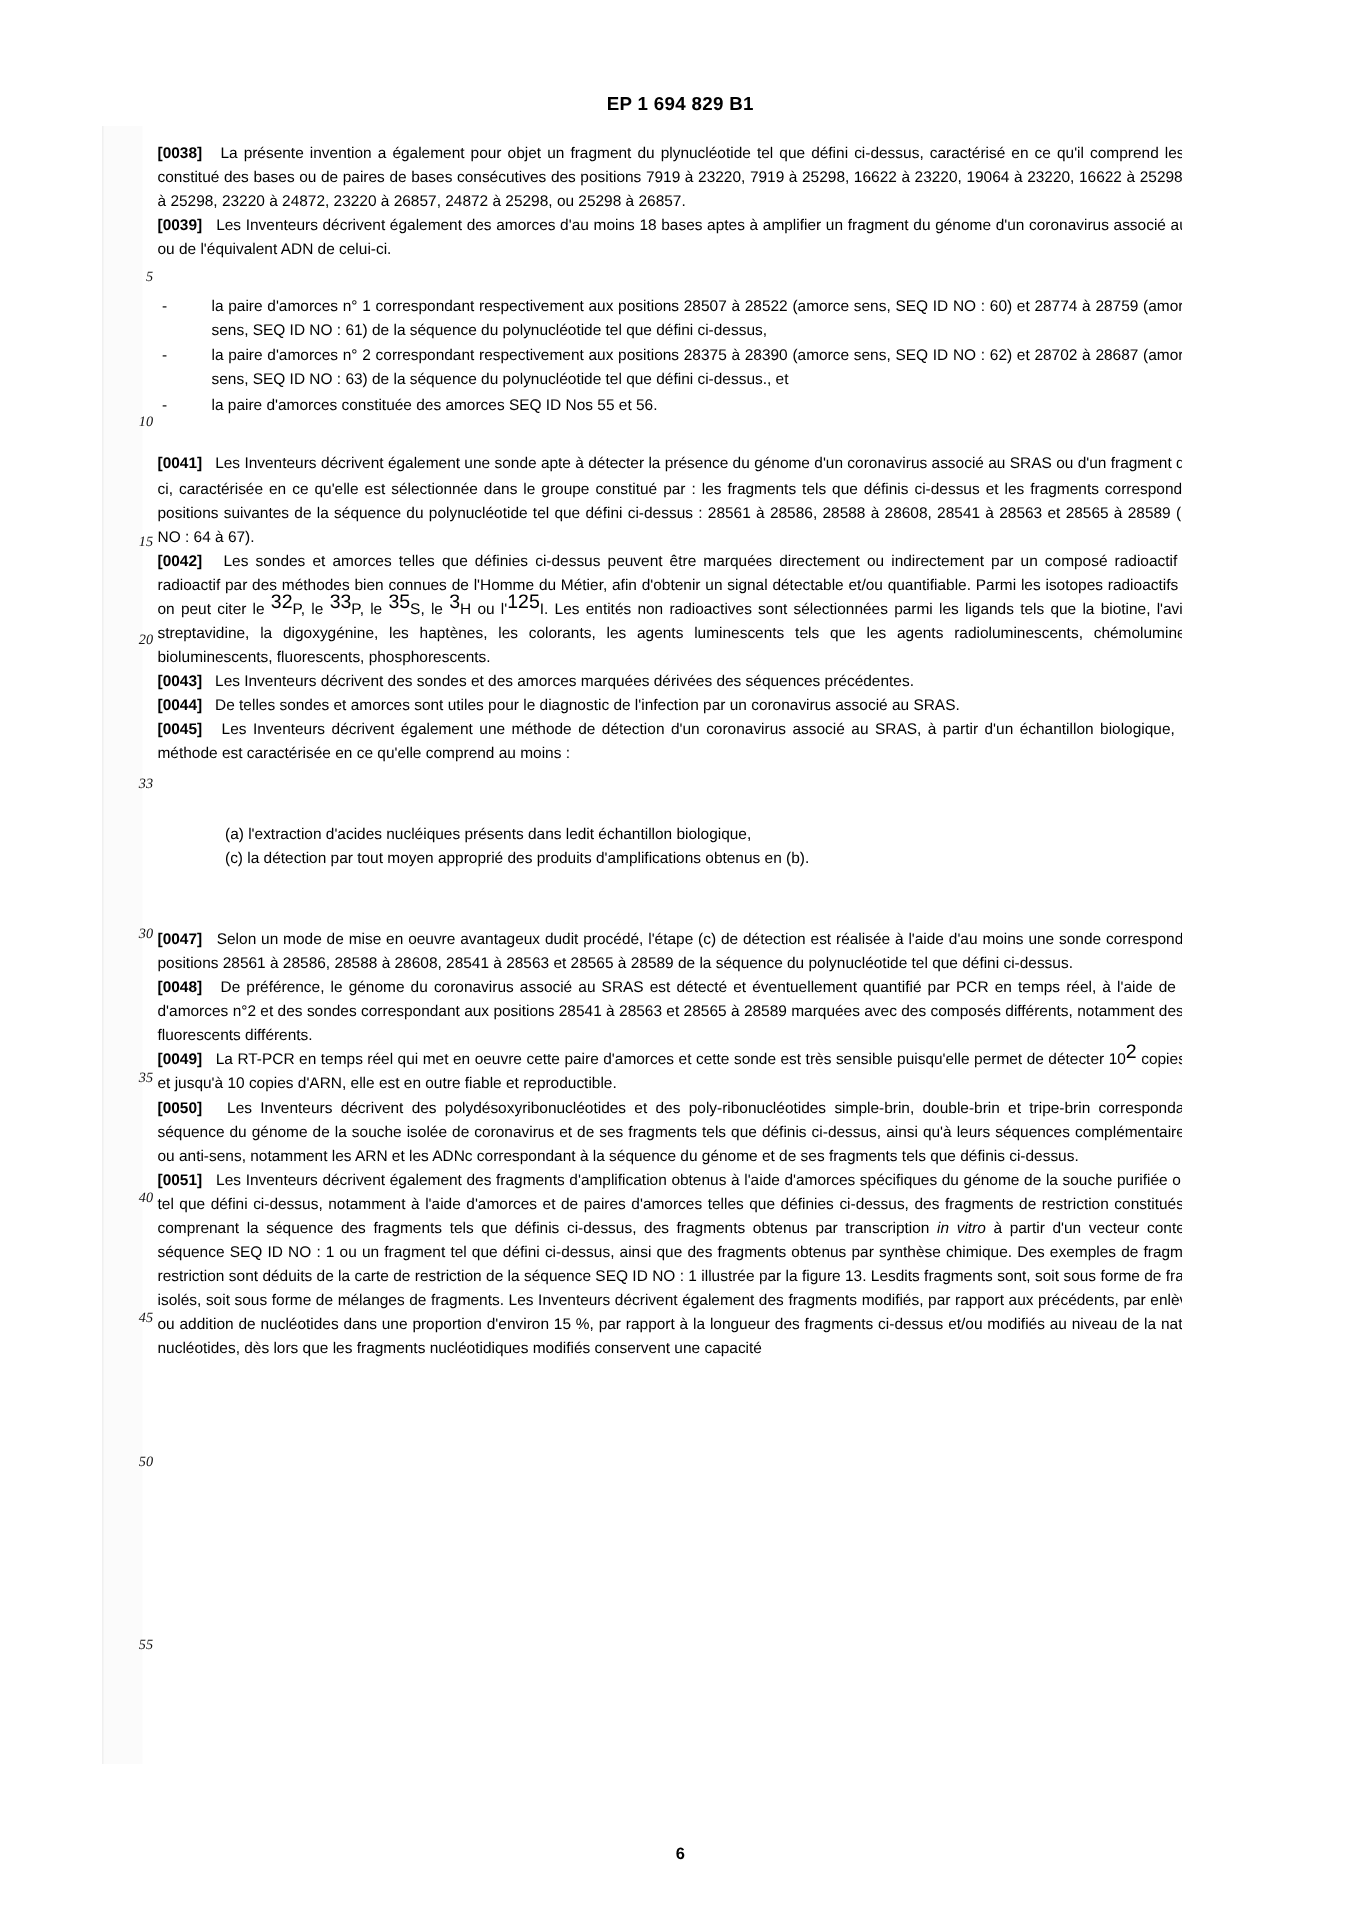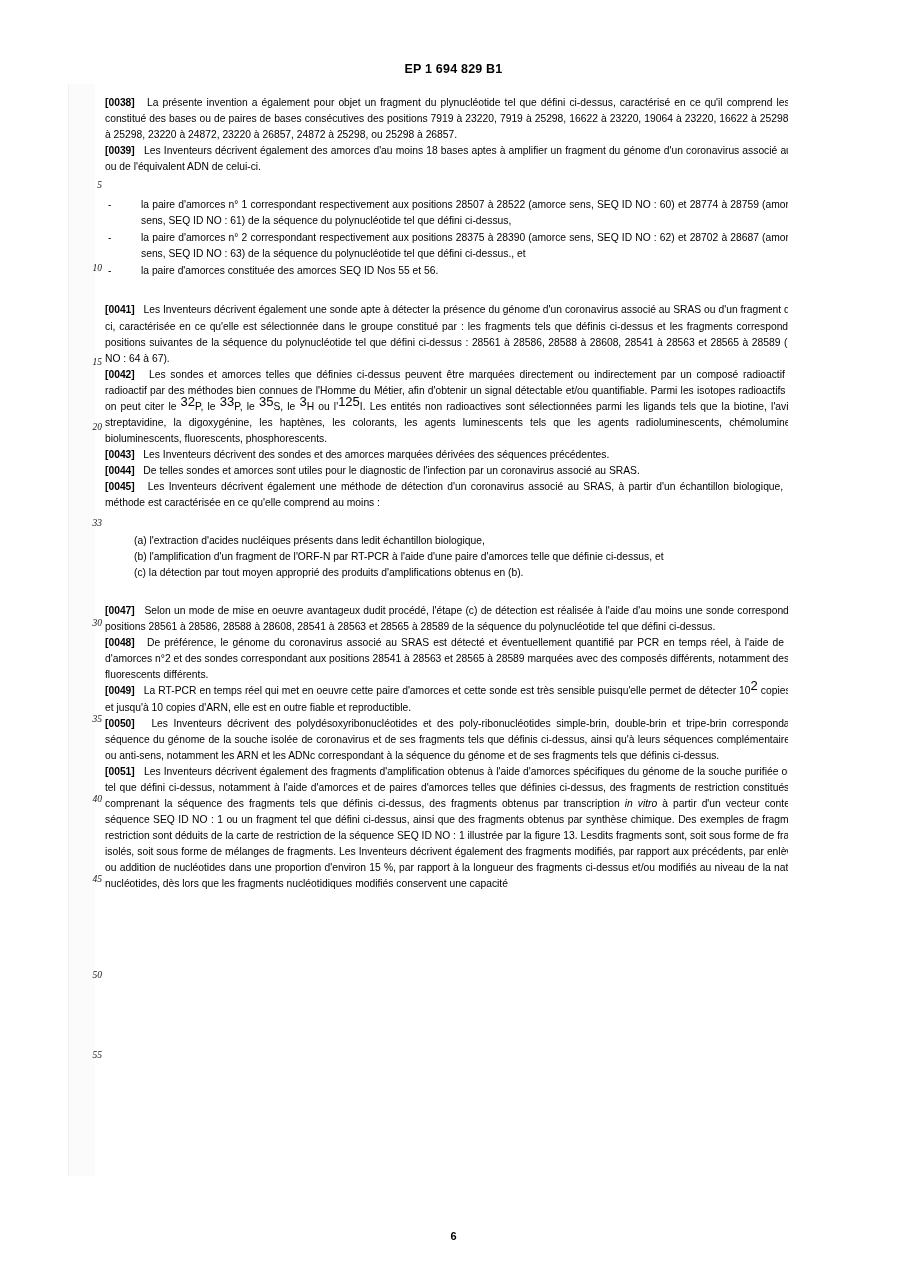--- a/index.html
+++ b/index.html
@@ -105,21 +105,21 @@
     margin: 0 0 1px 0;
   }
   .bullet-item .dash {
     position: absolute;
     left: 3px;
     top: 0;
     font-size: 10.3px;
     line-height: 16.05px;
   }
   .sub-list {
-    margin: 0;
+    margin: 16px;
     padding: 0;
     list-style: none;
   }
   .sub-item {
     padding-left: 29px;
     font-size: 10.3px;
     line-height: 16.05px;
     text-align: left;
     margin: 0;
   }
@@ -134,30 +134,30 @@
 <body>
 
 <div class="page">
 
   <div class="margin-band"></div>
 
   <div class="doc-header">EP 1 694 829 B1</div>
 
   <div class="line-numbers">
     <div class="line-number" style="top:96px;">5</div>
-    <div class="line-number" style="top:179px;">10</div>
+    <div class="line-number" style="top:193px;">10</div>
     <div class="line-number" style="top:273px;">15</div>
     <div class="line-number" style="top:338px;">20</div>
     <div class="line-number" style="top:434px;">33</div>
     <div class="line-number" style="top:534px;">30</div>
     <div class="line-number" style="top:630px;">35</div>
     <div class="line-number" style="top:710px;">40</div>
     <div class="line-number" style="top:790px;">45</div>
     <div class="line-number" style="top:886px;padding-left:32px;">50</div>
-    <div class="line-number" style="top:966px;">55</div>
+    <div class="line-number" style="top:1008px;">55</div>
   </div>
 
   <div class="column">
 
     <p class="para">
       <span class="tag">[0038]</span><span>La présente invention a également pour objet un fragment du plynucléotide tel que défini ci-dessus, caractérisé en ce qu'il comprend les ou est constitué des bases ou de paires de bases consécutives des positions 7919 à 23220, 7919 à 25298, 16622 à 23220, 19064 à 23220, 16622 à 25298, 19064 à 25298, 23220 à 24872, 23220 à 26857, 24872 à 25298, ou 25298 à 26857.</span>
     </p>
 
     <p class="para">
       <span class="tag">[0039]</span><span>Les Inventeurs décrivent également des amorces d'au moins 18 bases aptes à amplifier un fragment du génome d'un coronavirus associé au SRAS ou de l'équivalent ADN de celui-ci.</span>
@@ -197,21 +197,20 @@
     </p>
 
     <p class="para">
       <span class="tag">[0045]</span><span>Les Inventeurs décrivent également une méthode de détection d'un coronavirus associé au SRAS, à partir d'un échantillon biologique, laquelle méthode est caractérisée en ce qu'elle comprend au moins :</span>
     </p>
 
     <div class="spacer-lg"></div>
 
     <ul class="sub-list">
       <li class="sub-item">(a) l'extraction d'acides nucléiques présents dans ledit échantillon biologique,</li>
-      <li class="sub-item">(b) l'amplification d'un fragment de l'ORF-N par RT-PCR à l'aide d'une paire d'amorces telle que définie ci-dessus, et</li>
       <li class="sub-item">(c) la détection par tout moyen approprié des produits d'amplifications obtenus en (b).</li>
     </ul>
 
     <div class="spacer-lg"></div>
 
 
     <p class="para">
       <span class="tag">[0047]</span><span>Selon un mode de mise en oeuvre avantageux dudit procédé, l'étape (c) de détection est réalisée à l'aide d'au moins une sonde correspondant aux positions 28561 à 28586, 28588 à 28608, 28541 à 28563 et 28565 à 28589 de la séquence du polynucléotide tel que défini ci-dessus.</span>
     </p>
 

